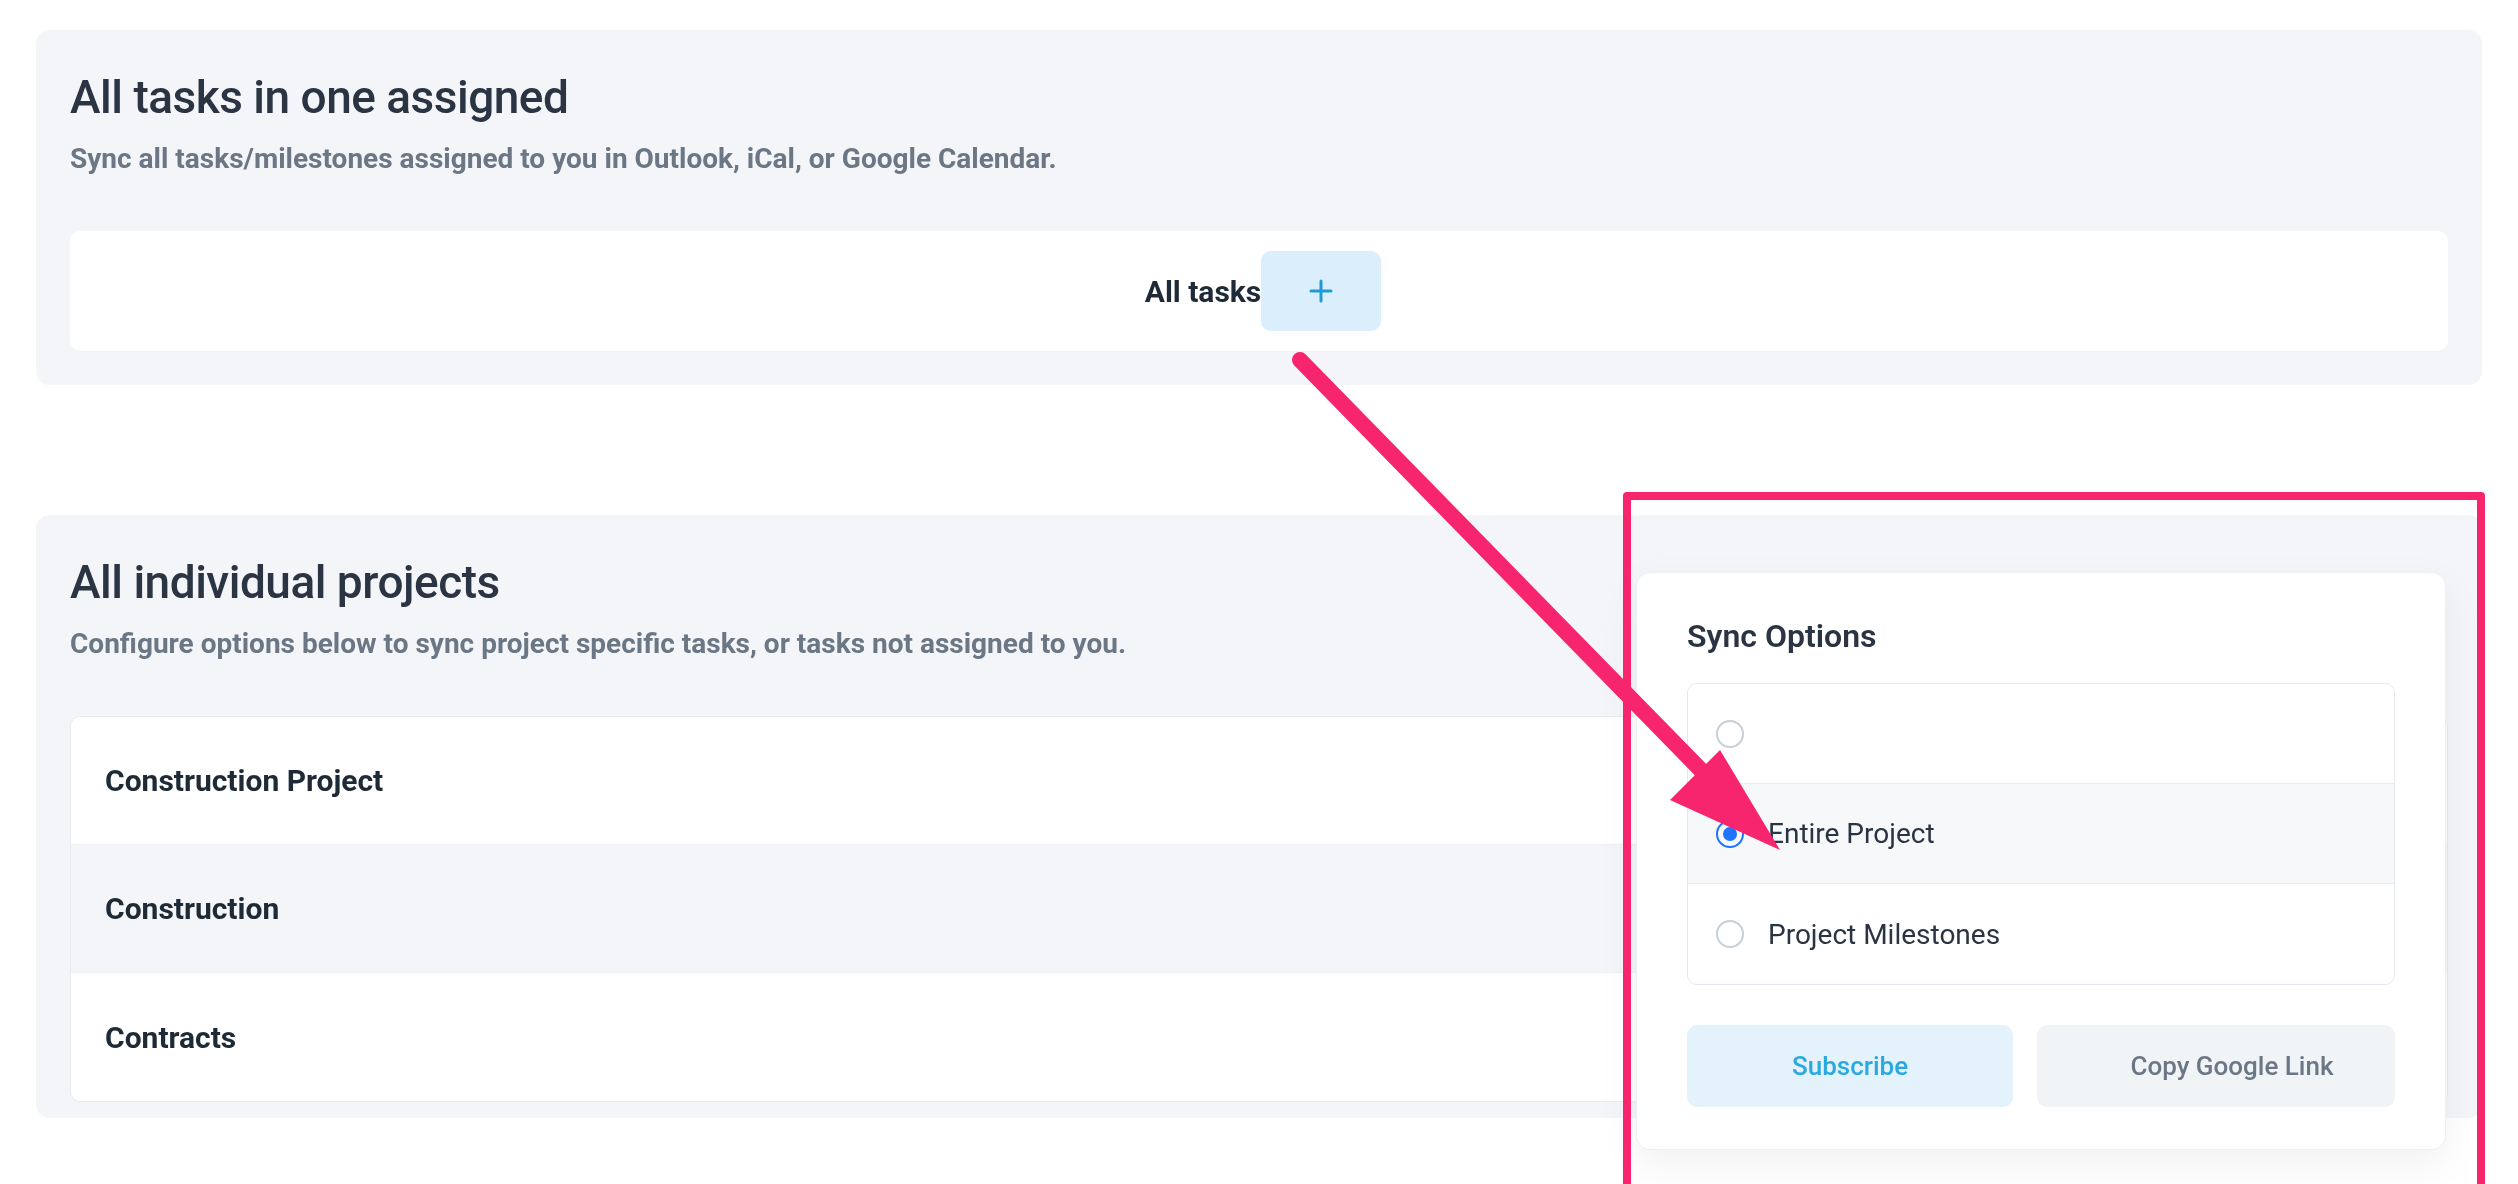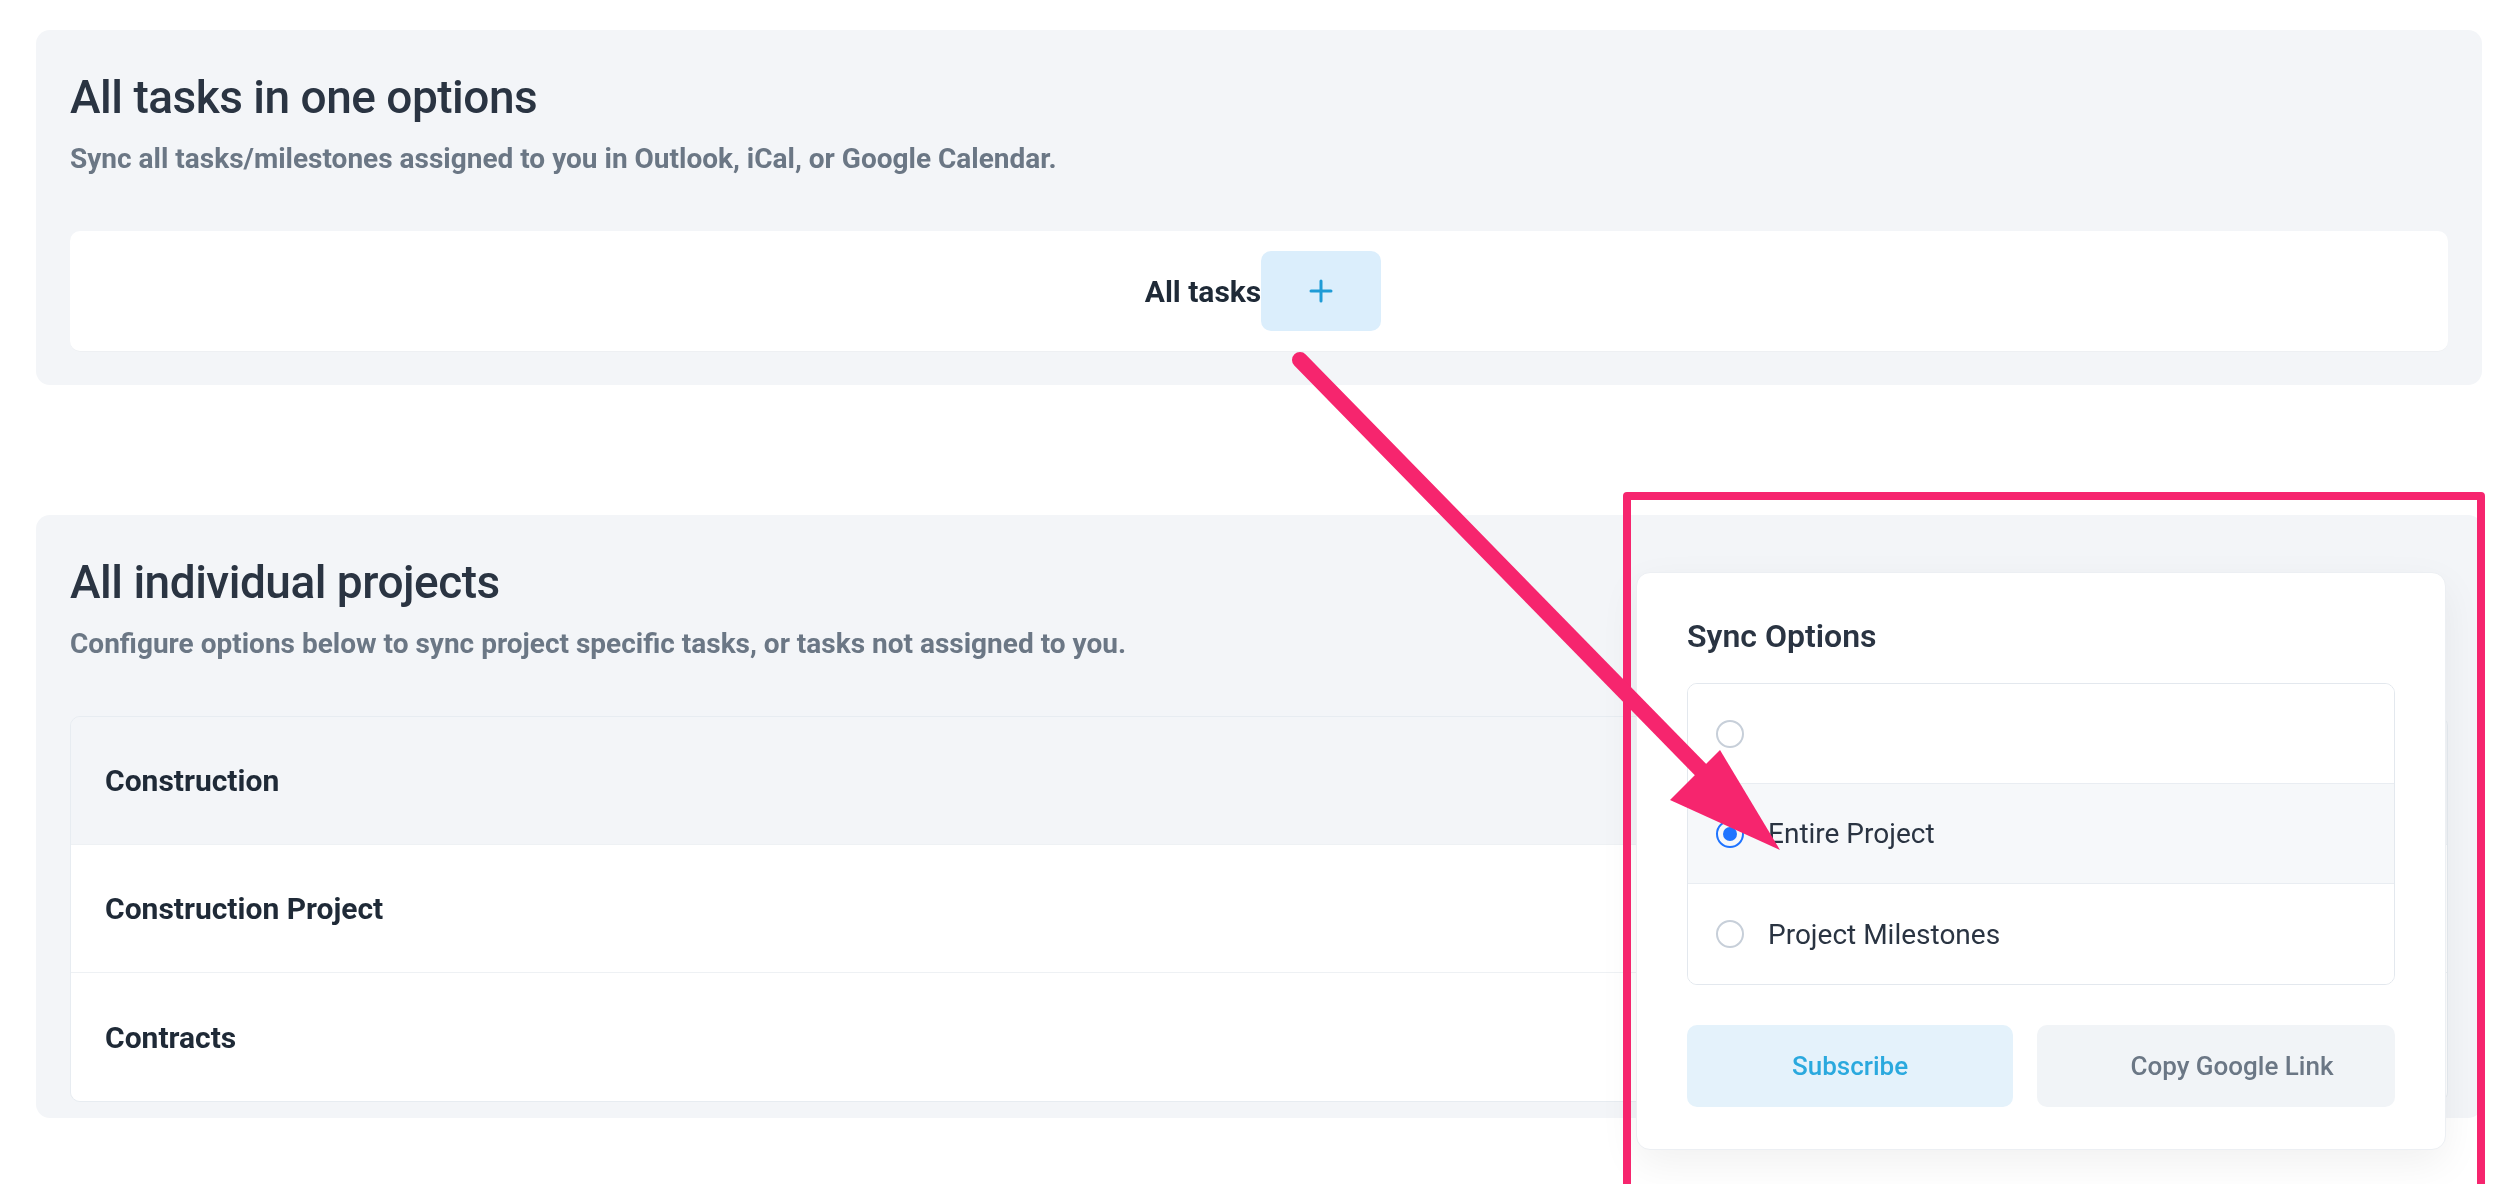--- a/index.html
+++ b/index.html
@@ -210,46 +210,46 @@
     height:1px;
     background:#e9edf2;
   }
 </style>
 </head>
 <body>
 
 <div class="page">
 
   <div class="section-card" style="margin-top:30px;">
-    <div class="section-title">All tasks in one options</div>
+    <div class="section-title">All tasks in one assigned</div>
     <div class="section-sub">Sync all tasks/milestones assigned to you in Outlook, iCal, or Google Calendar.</div>
     <div class="row-list">
       <div class="row-item">
         <div class="row-label">All tasks</div>
         <div class="plus-btn">
           <svg viewBox="0 0 24 24" fill="none" stroke="currentColor" stroke-width="2.4" stroke-linecap="round">
             <line x1="12" y1="4" x2="12" y2="20"></line>
             <line x1="4" y1="12" x2="20" y2="12"></line>
           </svg>
         </div>
       </div>
     </div>
   </div>
 
   <div style="height:110px;"></div>
 
   <div class="section-card projects">
     <div class="section-title">All individual projects</div>
     <div class="section-sub">Configure options below to sync project specific tasks, or tasks not assigned to you.</div>
     <div class="project-list">
+      <div class="project-row">
+        <span>Construction Project</span>
+      </div>
       <div class="project-row active">
         <span>Construction</span>
-      </div>
-      <div class="project-row">
-        <span>Construction Project</span>
       </div>
       <div class="project-row">
         <span>Contracts</span>
       </div>
     </div>
   </div>
 
   <div class="popover">
     <div class="popover-title">Sync Options</div>
     <div class="radio-group">

